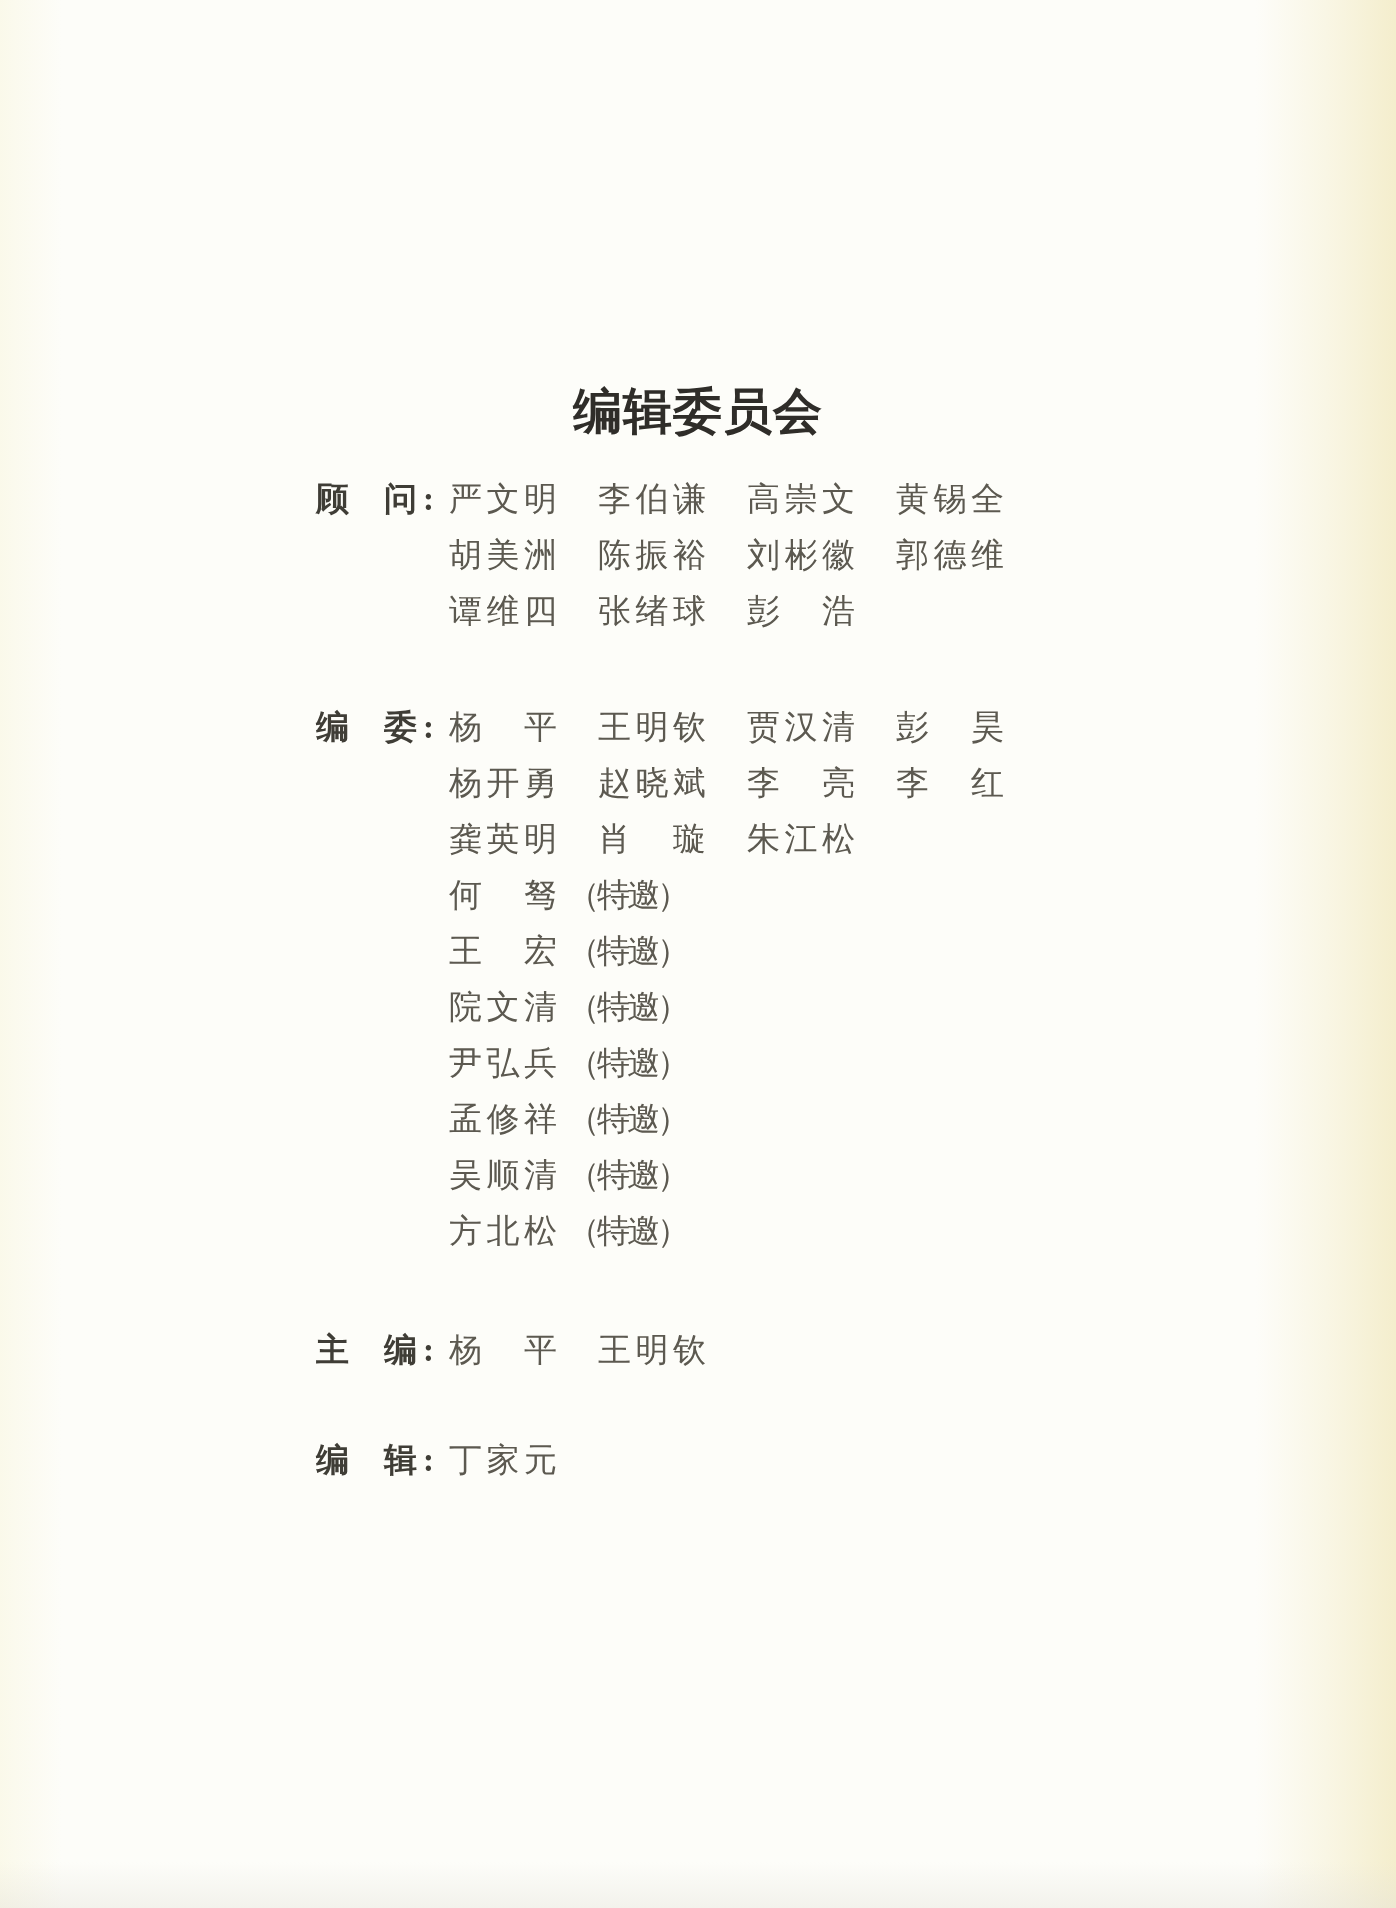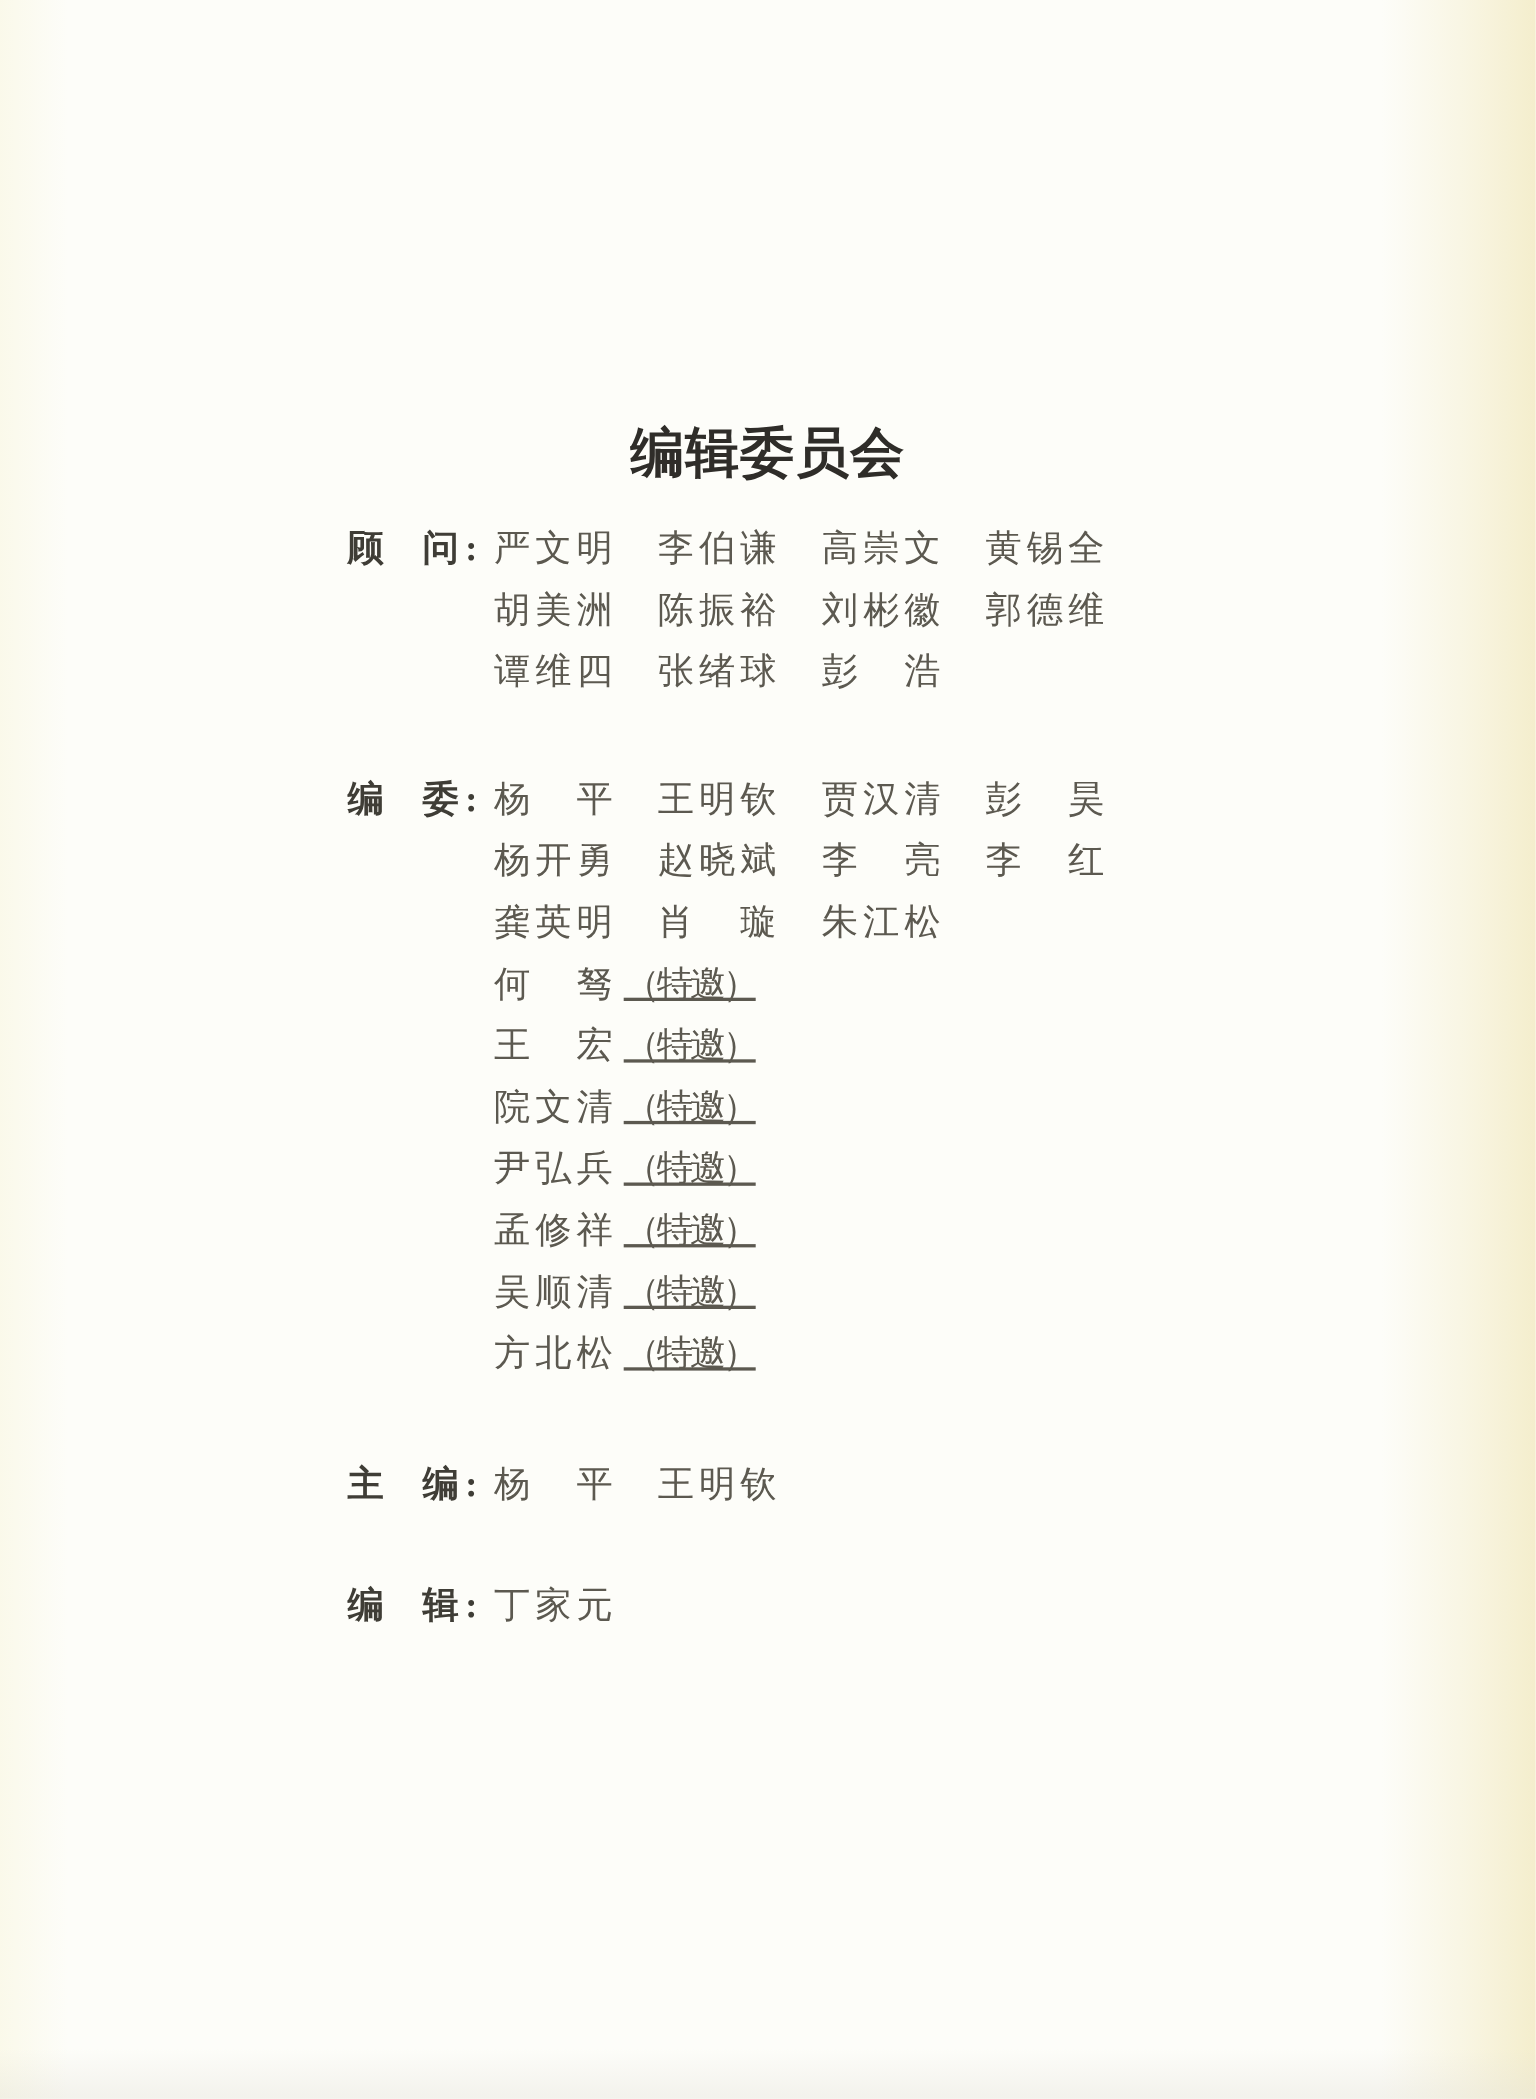--- a/index.html
+++ b/index.html
@@ -89,21 +89,20 @@
     display: inline-flex;
     justify-content: space-between;
     color: #5c5950;
   }
   .name.name-tagged {
     margin-right: 10px;
   }
   .invited-tag {
     color: #5c5950;
     letter-spacing: -3px;
-    text-decoration: underline;
   }
 </style>
 </head>
 <body>
 
 <div class="scan-band-left"></div>
 <div class="scan-band-right"></div>
 <div class="scan-band-bottom"></div>
 
 <h1 class="page-title">编辑委员会</h1>

